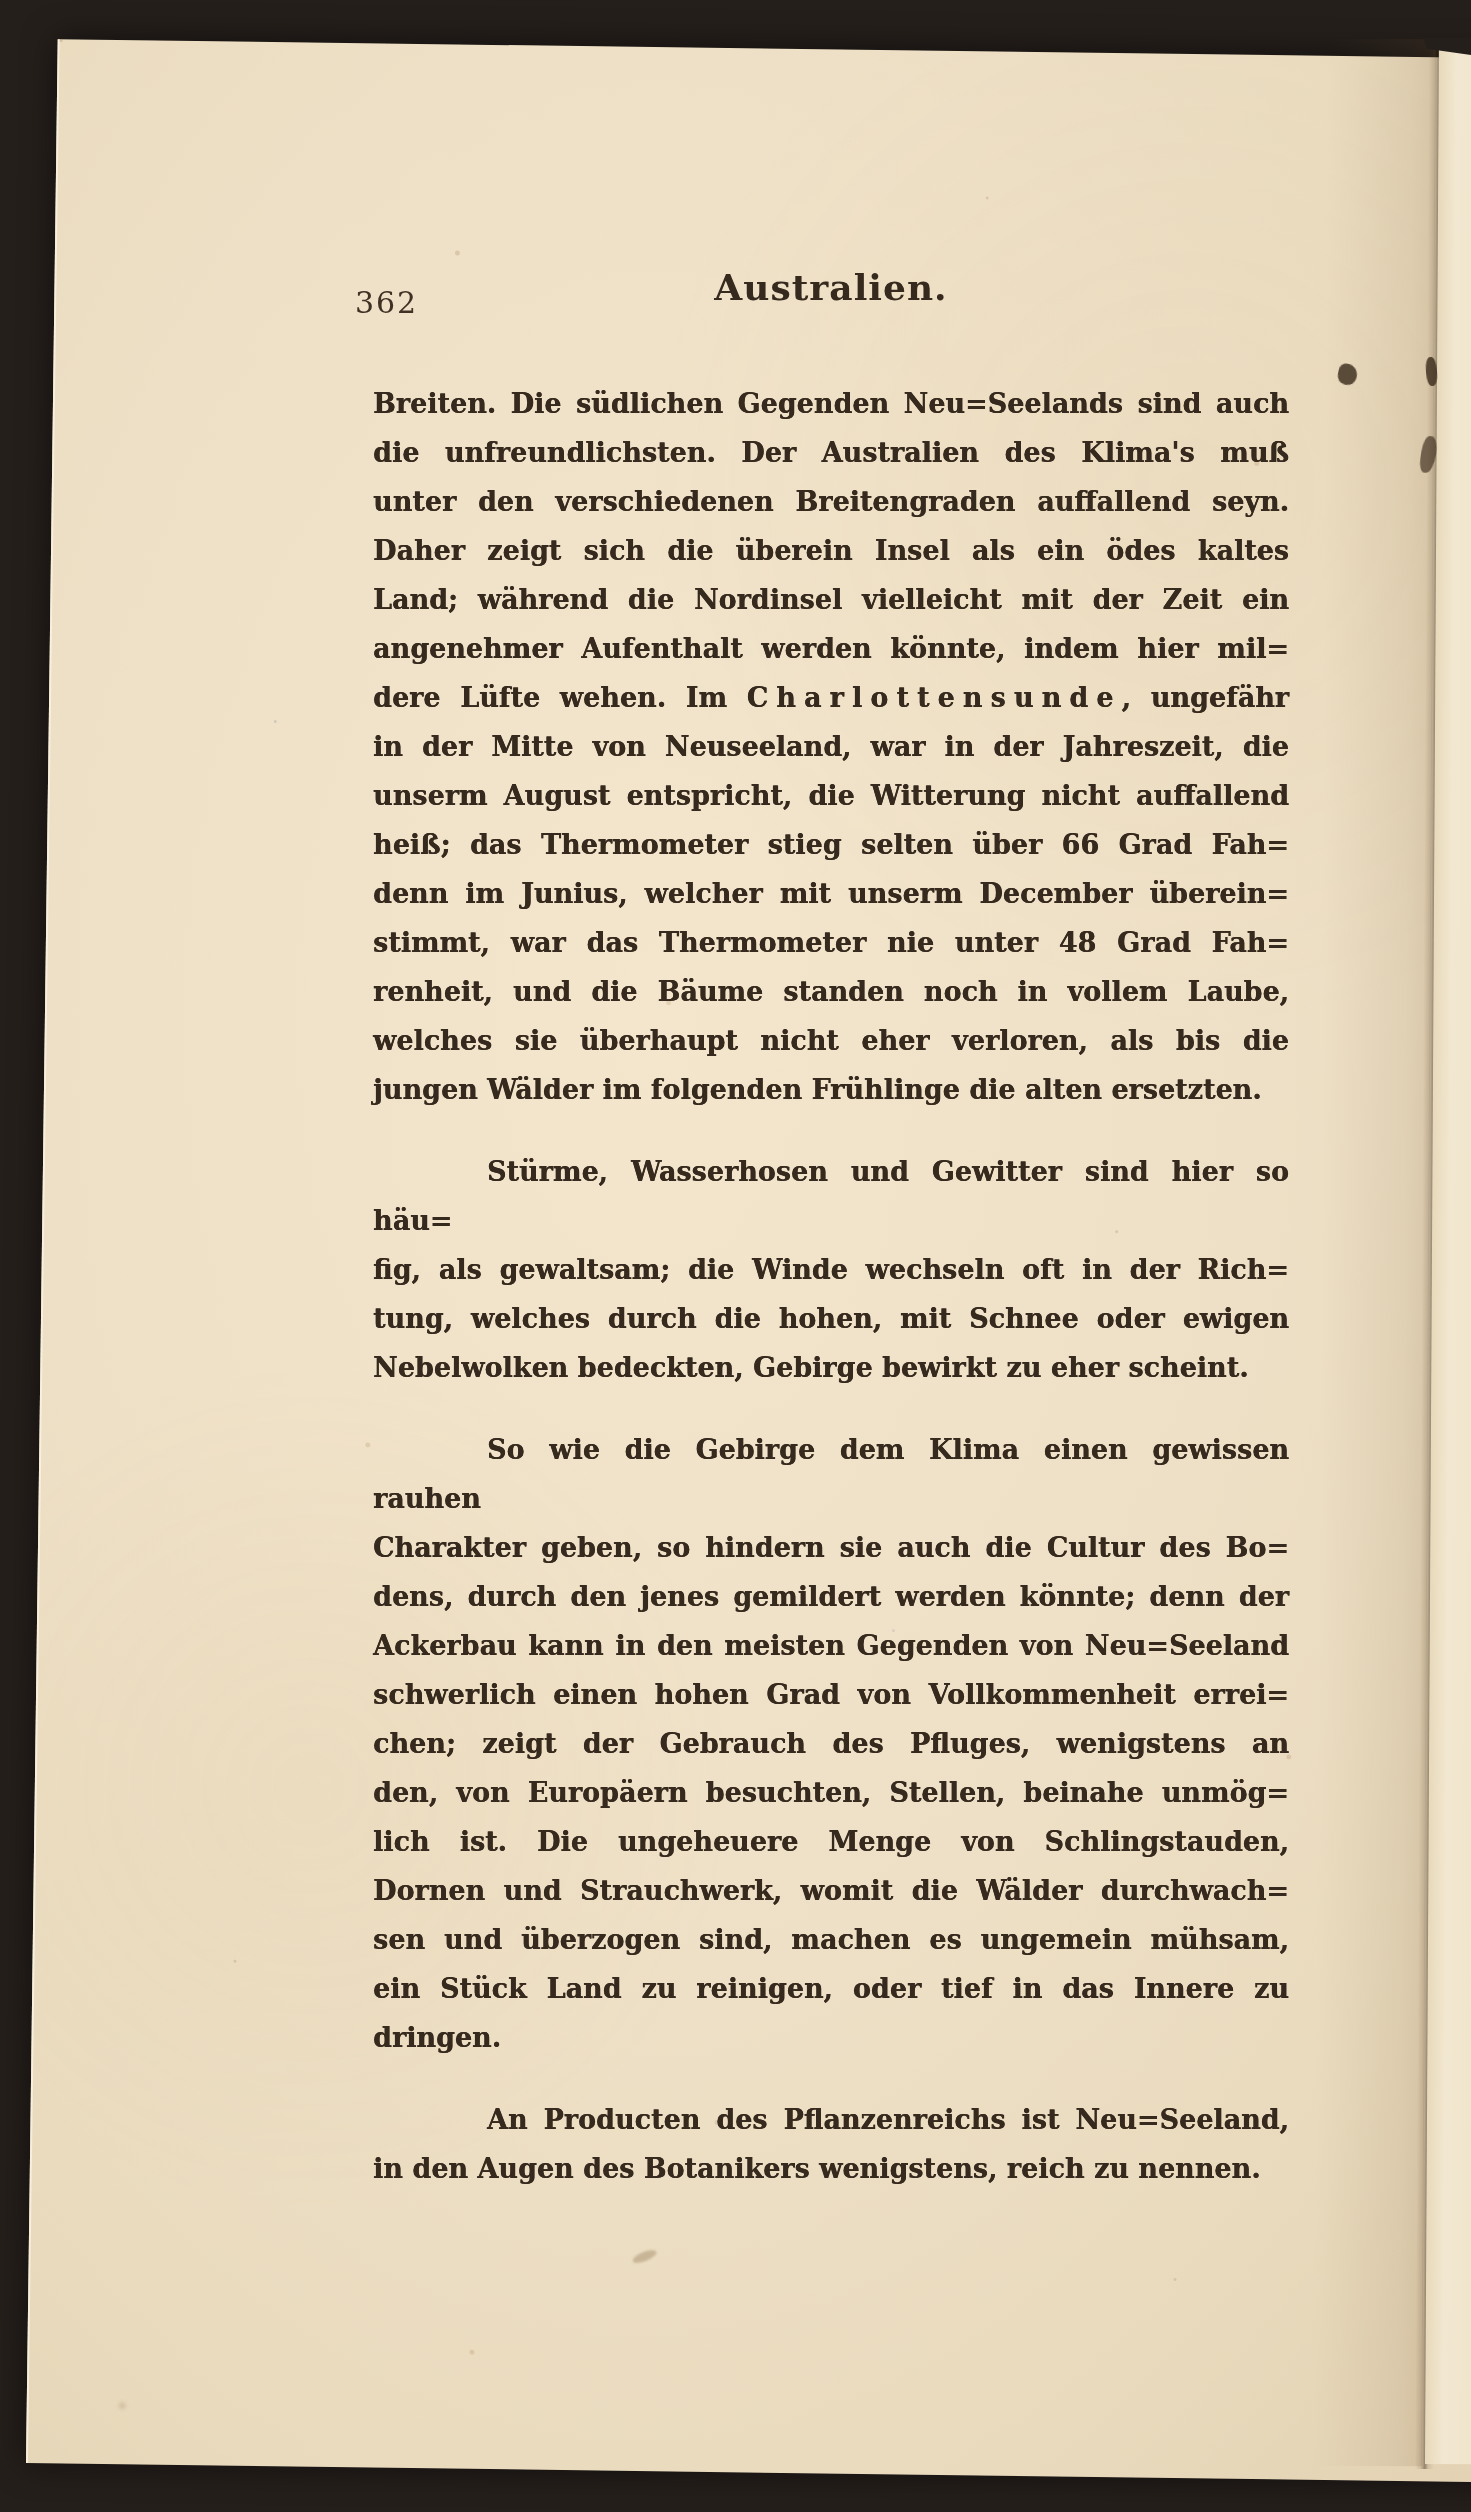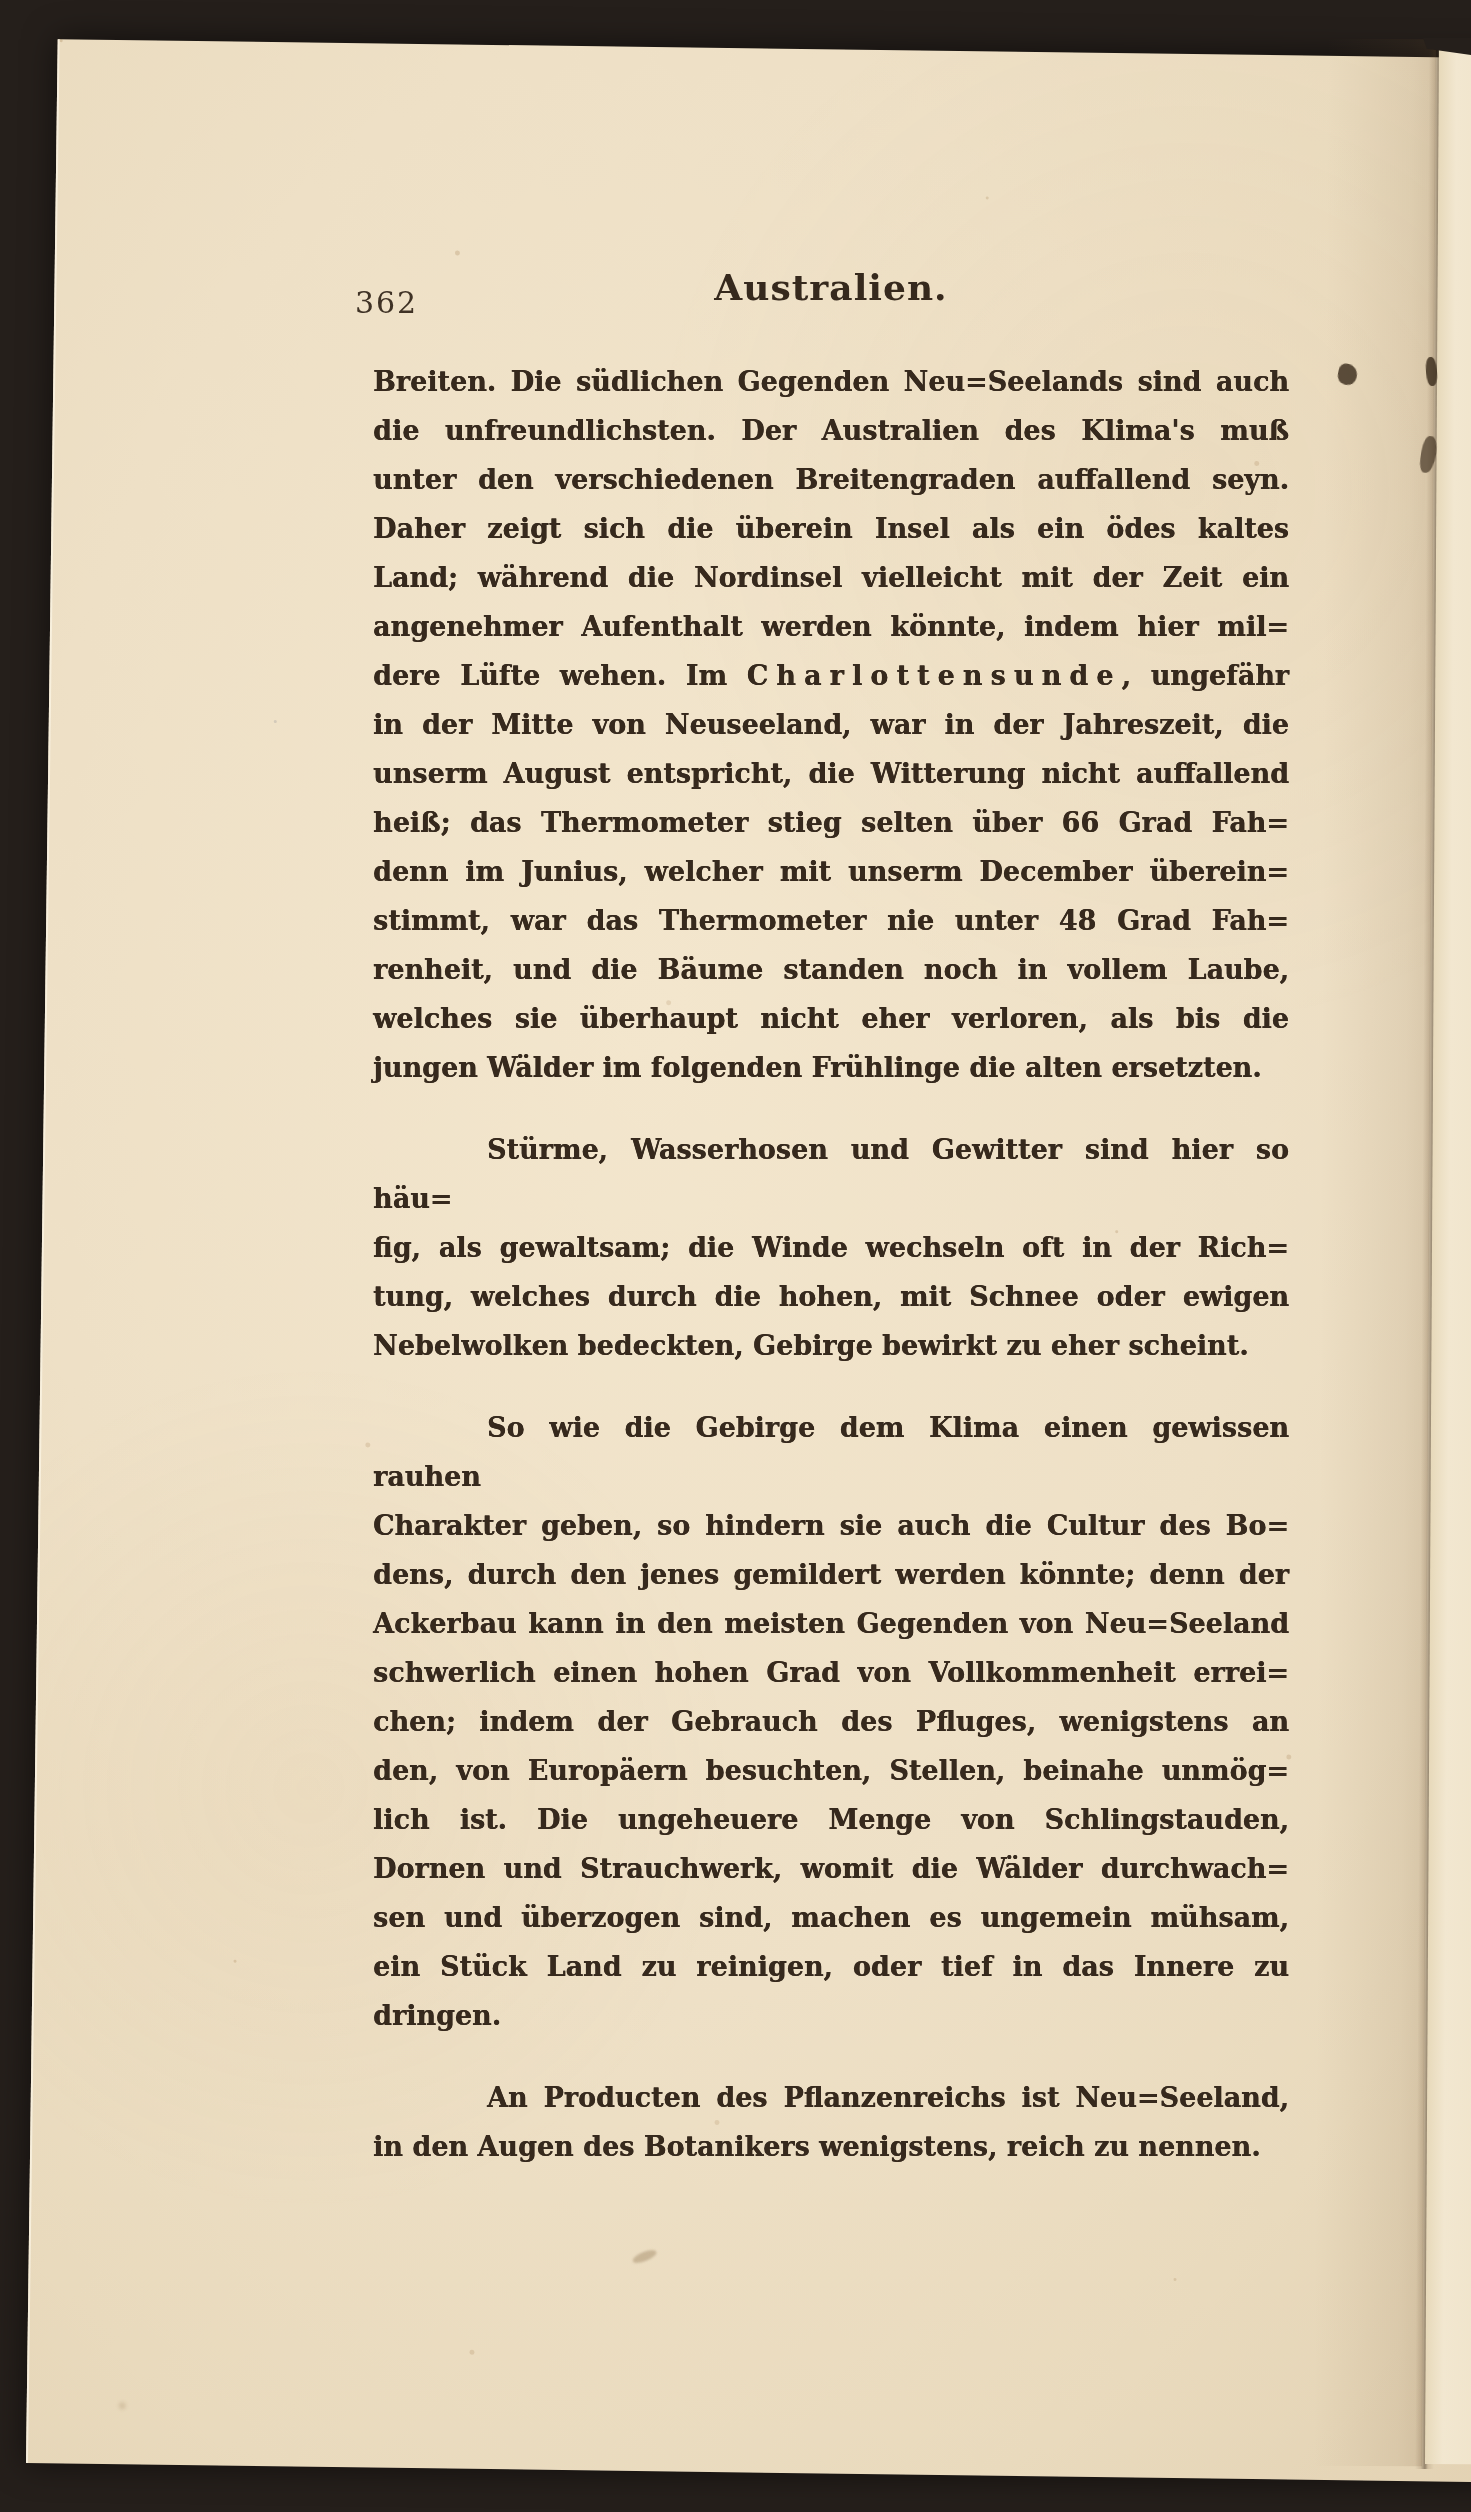--- a/index.html
+++ b/index.html
@@ -79,21 +79,21 @@
   .content{position:absolute;inset:0;z-index:5;color:var(--ink);border-radius:28px;}
   .page-number{
     position:absolute;left:355px;top:285px;
     font-size:30px;font-weight:400;letter-spacing:1.9px;opacity:.95;
   }
   .running-title{
     position:absolute;left:373px;top:266px;width:916px;text-align:center;
     font-size:36px;font-weight:700;letter-spacing:1px;
   }
   .text-block{
-    position:absolute;left:373px;top:357px;width:916px;
+    position:absolute;left:373px;top:379px;width:916px;
     font-size:27px;font-weight:700;line-height:49px;
     text-shadow:0.3px 0 0 currentColor;
   }
   .para + .para{margin-top:33px;}
   .line{text-align:justify;text-align-last:justify;}
   .line.para-end{text-align-last:left;}
   .line.indent{text-indent:114px;}
   .letterspaced{letter-spacing:.3em;}
 </style>
 </head>
@@ -141,21 +141,21 @@
           <div class="line">fig, als gewaltsam; die Winde wechseln oft in der Rich=</div>
           <div class="line">tung, welches durch die hohen, mit Schnee oder ewigen</div>
           <div class="line para-end">Nebelwolken bedeckten, Gebirge bewirkt zu eher scheint.</div>
         </div>
         <div class="para">
           <div class="line indent">So wie die Gebirge dem Klima einen gewissen rauhen</div>
           <div class="line">Charakter geben, so hindern sie auch die Cultur des Bo=</div>
           <div class="line">dens, durch den jenes gemildert werden könnte; denn der</div>
           <div class="line">Ackerbau kann in den meisten Gegenden von Neu=Seeland</div>
           <div class="line">schwerlich einen hohen Grad von Vollkommenheit errei=</div>
-          <div class="line">chen; indem der Gebrauch des Pfluges, wenigstens an</div>
+          <div class="line">chen; zeigt der Gebrauch des Pfluges, wenigstens an</div>
           <div class="line">den, von Europäern besuchten, Stellen, beinahe unmög=</div>
           <div class="line">lich ist. Die ungeheuere Menge von Schlingstauden,</div>
           <div class="line">Dornen und Strauchwerk, womit die Wälder durchwach=</div>
           <div class="line">sen und überzogen sind, machen es ungemein mühsam,</div>
           <div class="line">ein Stück Land zu reinigen, oder tief in das Innere zu</div>
           <div class="line para-end">dringen.</div>
         </div>
         <div class="para">
           <div class="line indent">An Producten des Pflanzenreichs ist Neu=Seeland,</div>
           <div class="line para-end">in den Augen des Botanikers wenigstens, reich zu nennen.</div>

